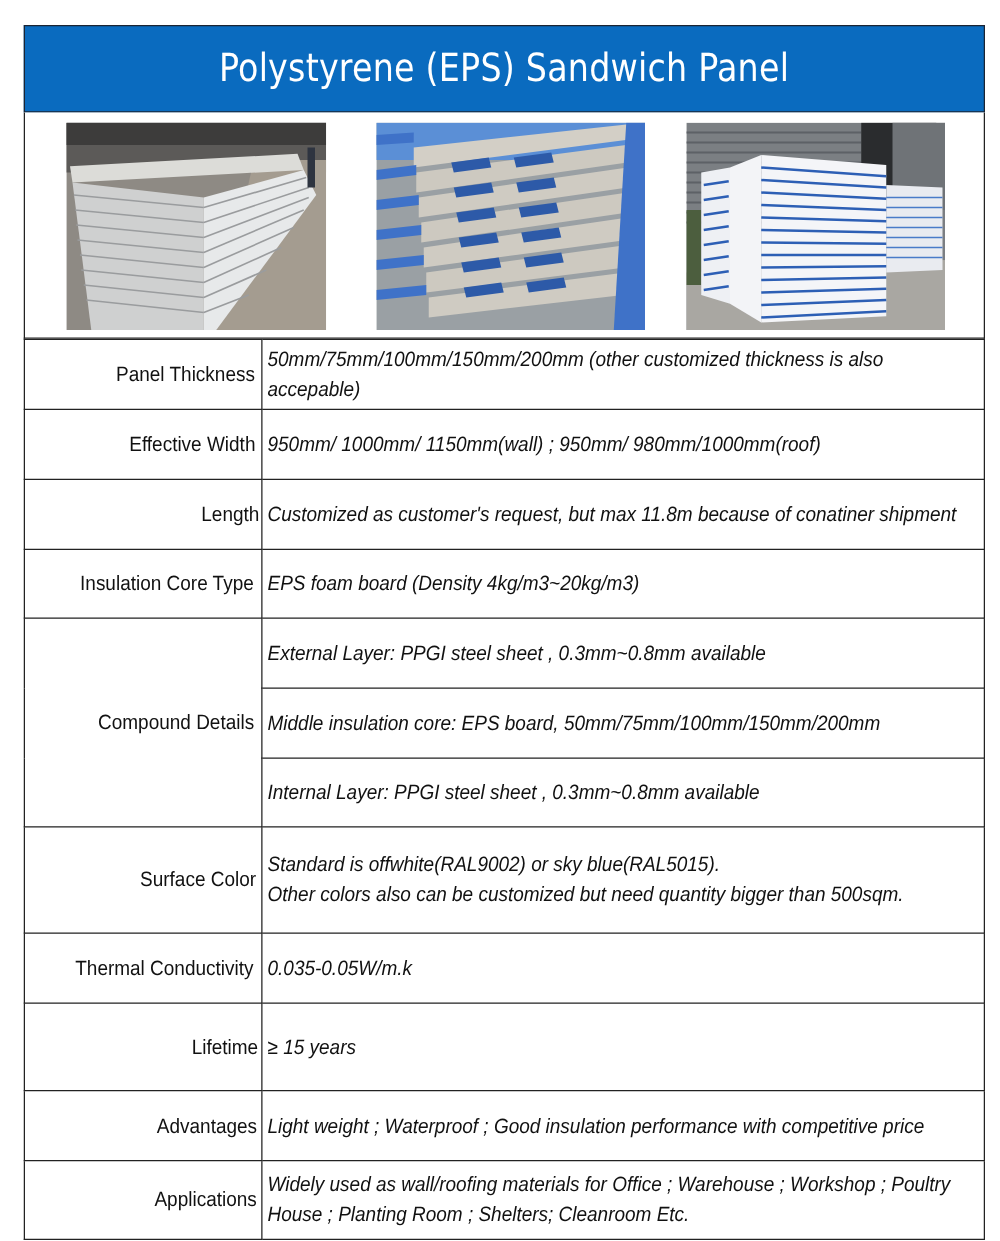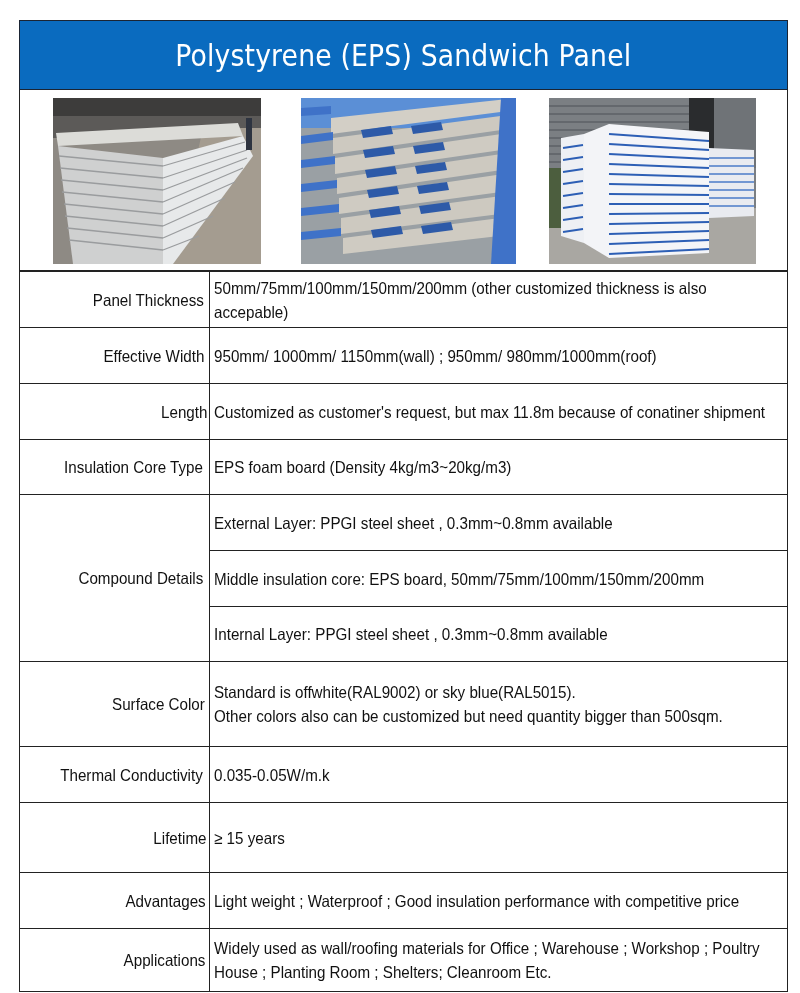--- a/index.html
+++ b/index.html
@@ -10,21 +10,21 @@
             display: flex; align-items: center; justify-content: center; }
   .header h1 { margin: 0; color: #ffffff; font-weight: normal; font-size: 31px;
                letter-spacing: 0.2px; font-family: "DejaVu Sans", sans-serif; transform: scaleX(0.86); }
   .photos { height: 180px; border-left: 1.5px solid #222; border-right: 1.5px solid #222;
             border-bottom: 1.5px solid #222; position: relative; background: #fff; }
   .photo { position: absolute; top: 8px; height: 166px; overflow: hidden; }
   .photo svg { width: 100%; height: 100%; display: block; }
   table.spec { border-collapse: collapse; width: 769px; table-layout: fixed; }
   table.spec td { border: 1.5px solid #222; font-size: 16.5px; line-height: 24px; padding: 0; vertical-align: middle; }
   td.label { width: 189px; text-align: right; font-size: 16.5px; }
-  td.value { padding-left: 4px !important; padding-right: 2px !important; }
+  td.value { padding-left: 4px !important; padding-right: 2px !important; font-style: italic; }
   .label span, .value span { display: inline-block; transform: scaleX(0.92); transform-origin: left center; white-space: pre-wrap; }
   .label span { transform-origin: center center; }
   .value .ml { display: block; transform: scaleX(0.92); transform-origin: left center; width: 108%; white-space: normal; }
 </style>
 </head>
 <body>
 
 <div class="sheet">
   <div class="header">
     <h1>Polystyrene (EPS) Sandwich Panel</h1>

